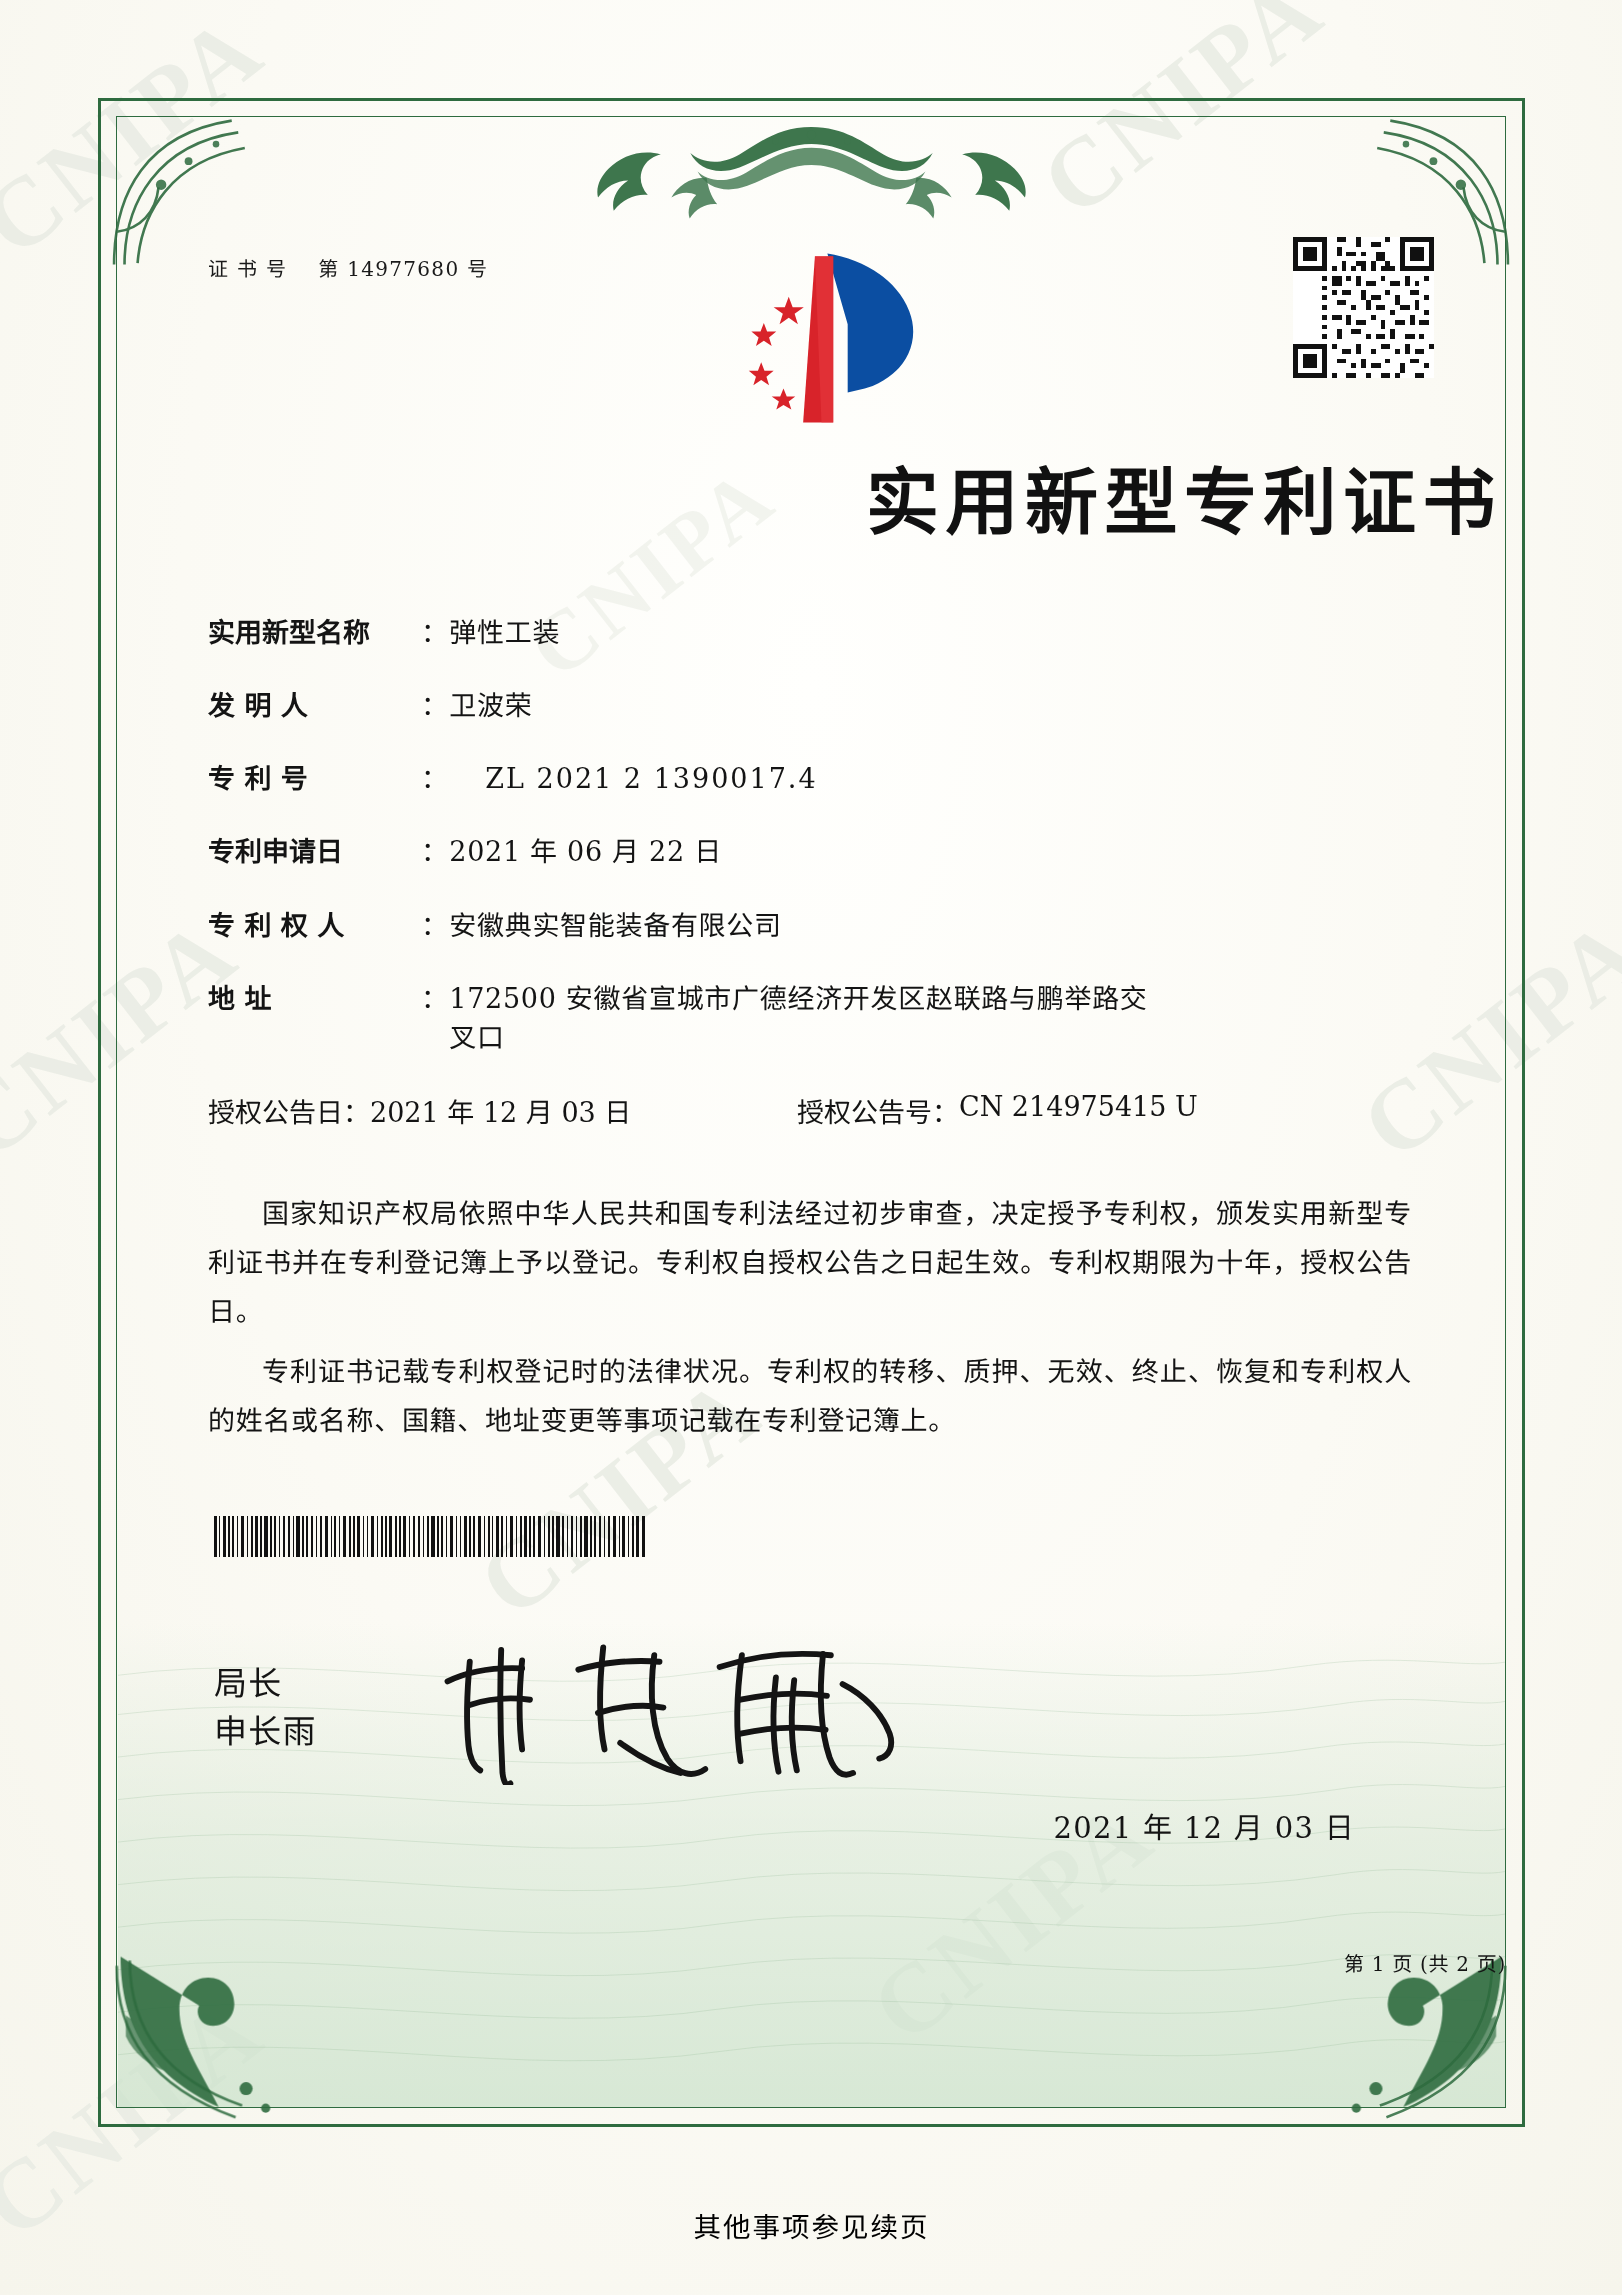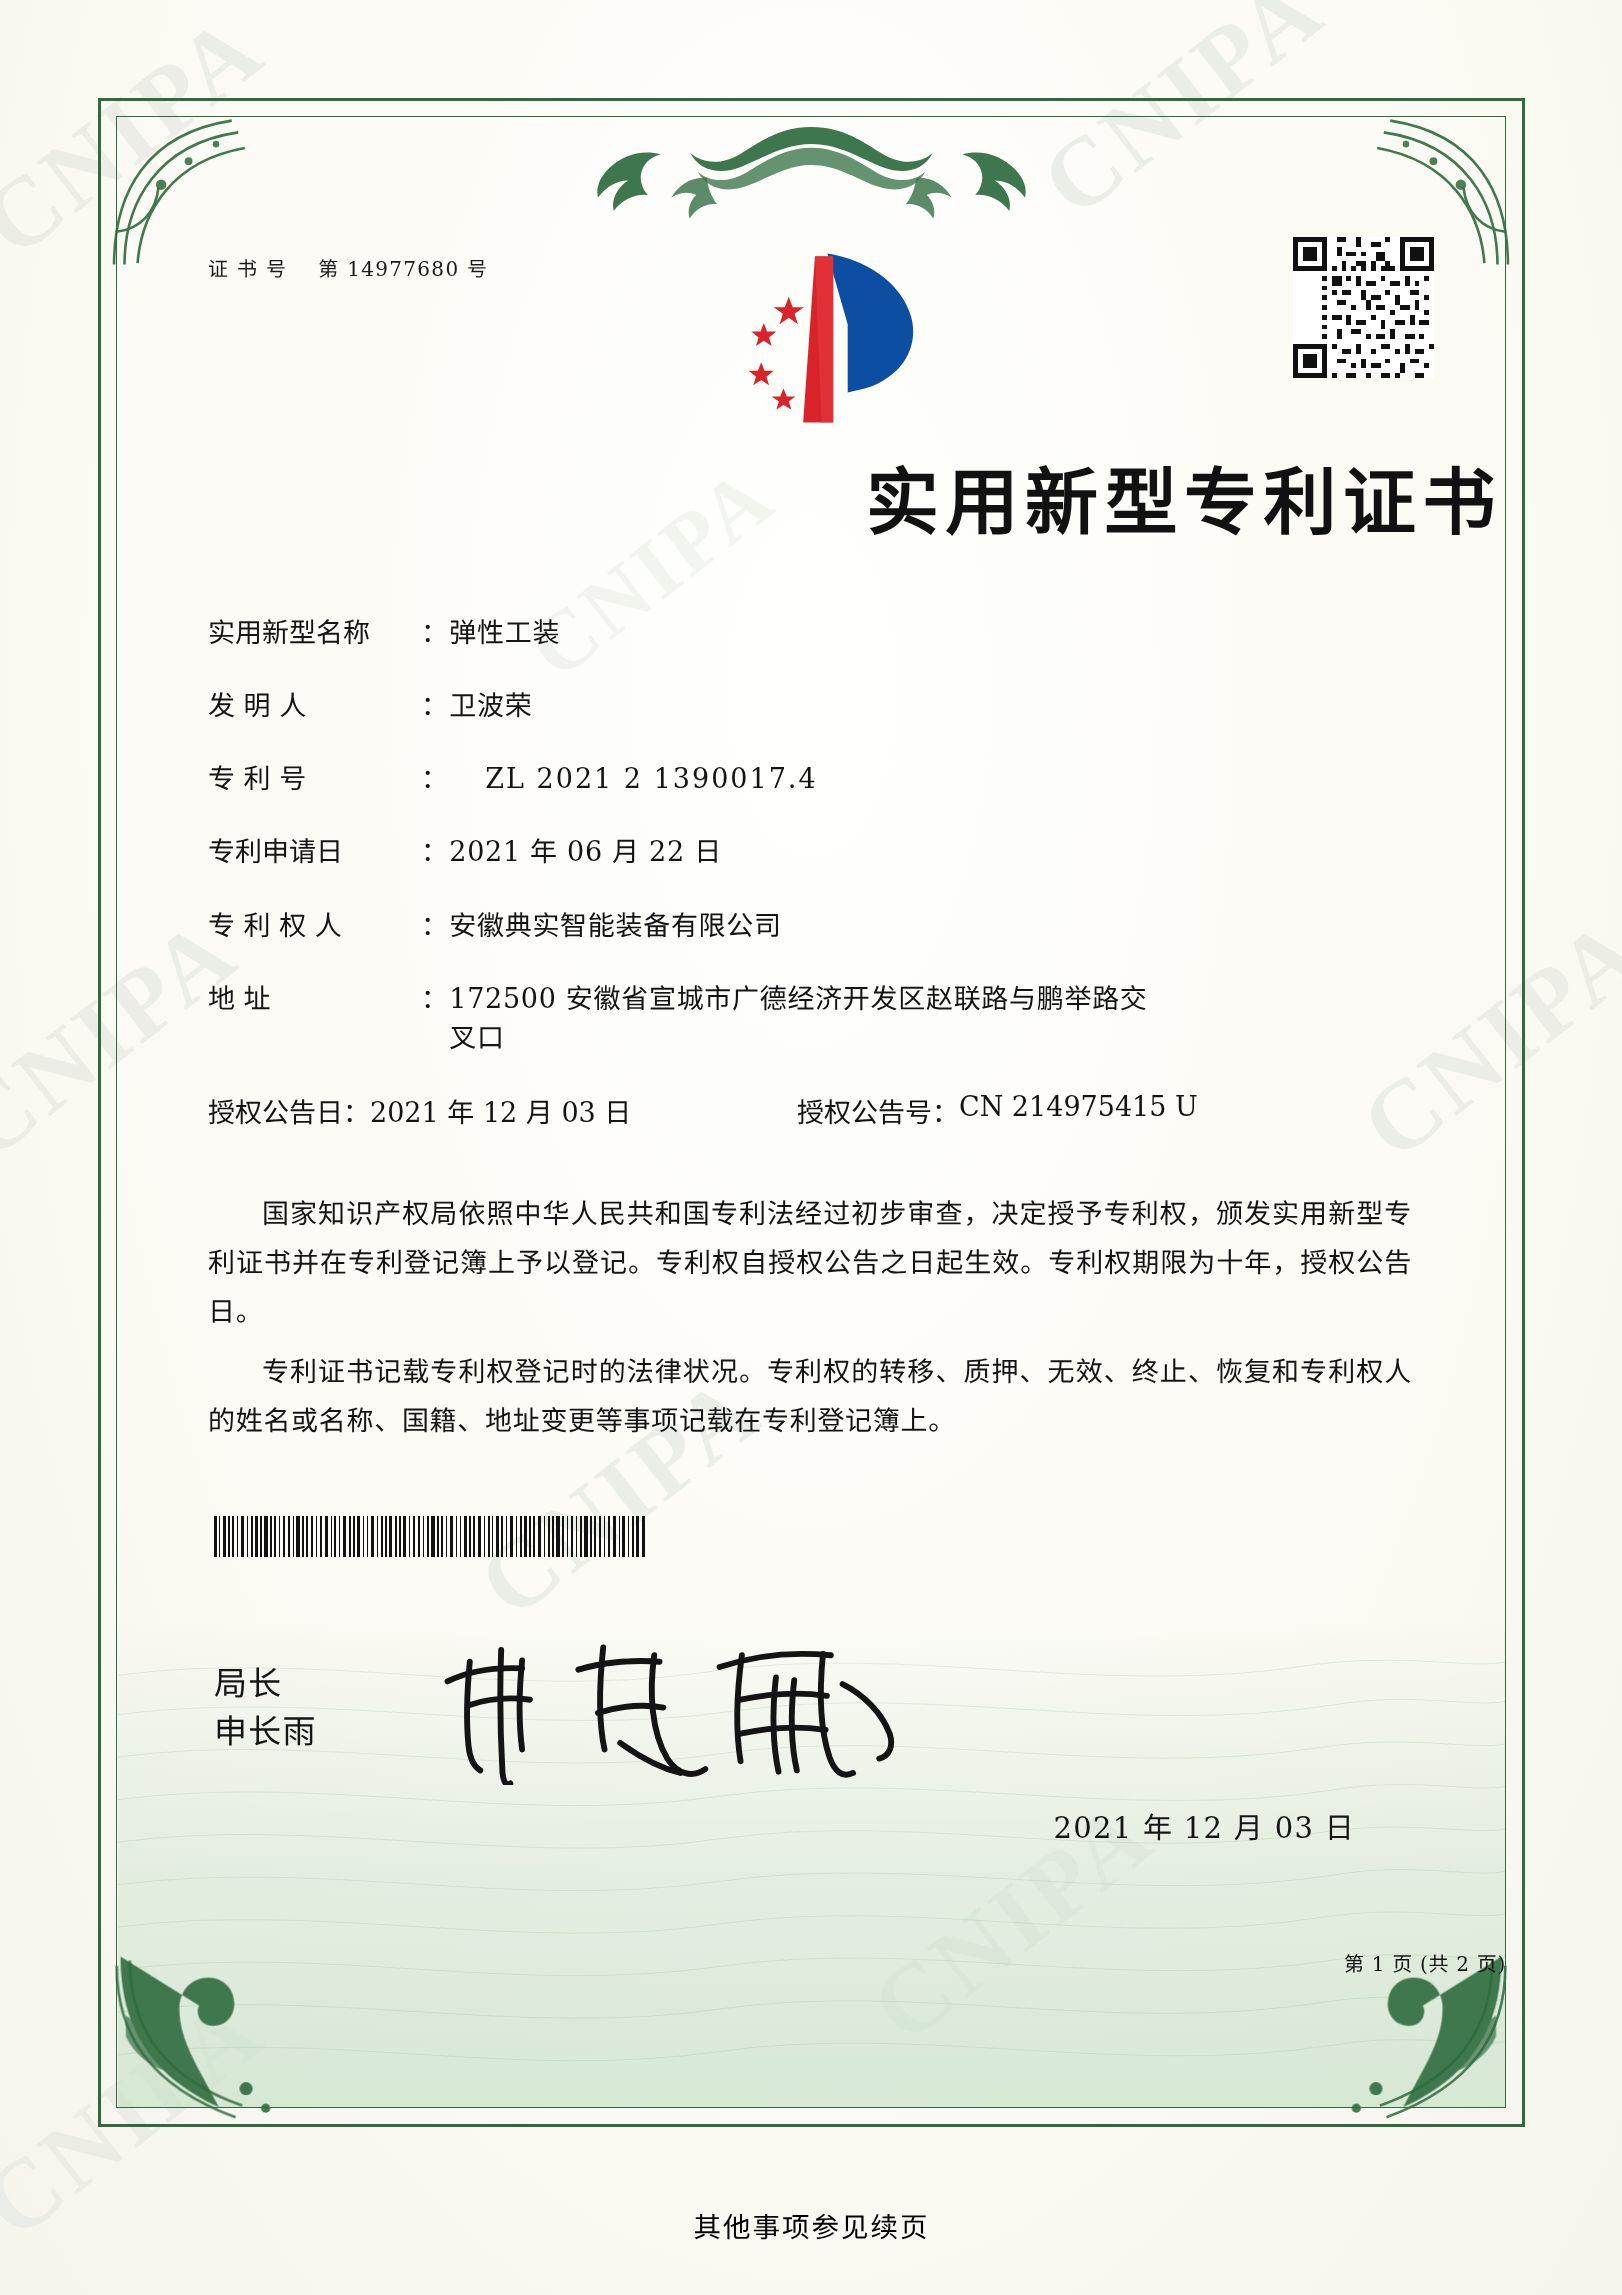--- a/index.html
+++ b/index.html
@@ -125,21 +125,21 @@
     color: #141414;
     line-height: 1.45;
   }
   .field-label {
     flex: 0 0 auto;
     width: 213px;
     display: flex;
     justify-content: space-between;
     white-space: nowrap;
   }
-  .field-label.nospread { display: block; }
+  .field-label.nospread { display: block; font-weight: bold; }
   .field-colon { margin: 0 1.3px 0 0; }
   .field-value {
     flex: 1 1 auto;
     white-space: pre-wrap;
     letter-spacing: 0.7px;
   }
   .field-value.mono { font-family: "DejaVu Serif", "Liberation Serif", serif; letter-spacing: 2px; margin-left: 36px; }
   .pubrow {
     display: flex;
     font-size: 27px;

